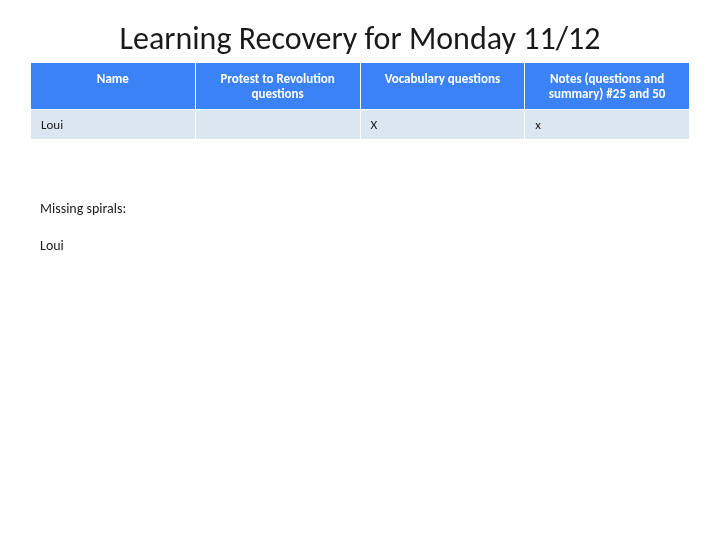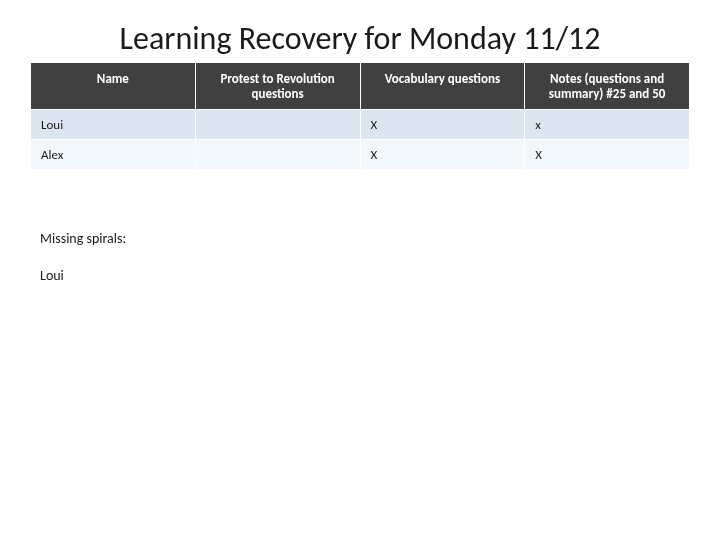--- a/index.html
+++ b/index.html
@@ -18,21 +18,21 @@
       text-align: center;
       line-height: 1.2;
       margin-bottom: 4px;
     }
     table {
       width: 100%;
       border-collapse: collapse;
       table-layout: fixed;
     }
     thead tr {
-      background-color: #404040;
+      background-color: #3b82f6;
       color: #ffffff;
     }
     thead th {
       padding: 8px 10px;
       font-size: 13px;
       font-weight: 600;
       vertical-align: top;
       border: 1px solid #ffffff;
     }
     tbody tr:nth-child(odd) {
@@ -79,25 +79,19 @@
       <th>Notes (questions and summary) #25 and 50</th>
     </tr>
   </thead>
   <tbody id="table-body">
   <tr>
         <td>Loui</td>
         <td></td>
         <td>X</td>
         <td>x</td>
       </tr>
-      <tr>
-        <td>Alex</td>
-        <td></td>
-        <td>X</td>
-        <td>X</td>
-      </tr>
     </tbody>
 </table>
 
 <div class="missing-spirals">
   <span class="missing-spirals-label">Missing spirals:</span>
   <span class="missing-spirals-value">Loui</span>
 </div>
 
 </body></html>

